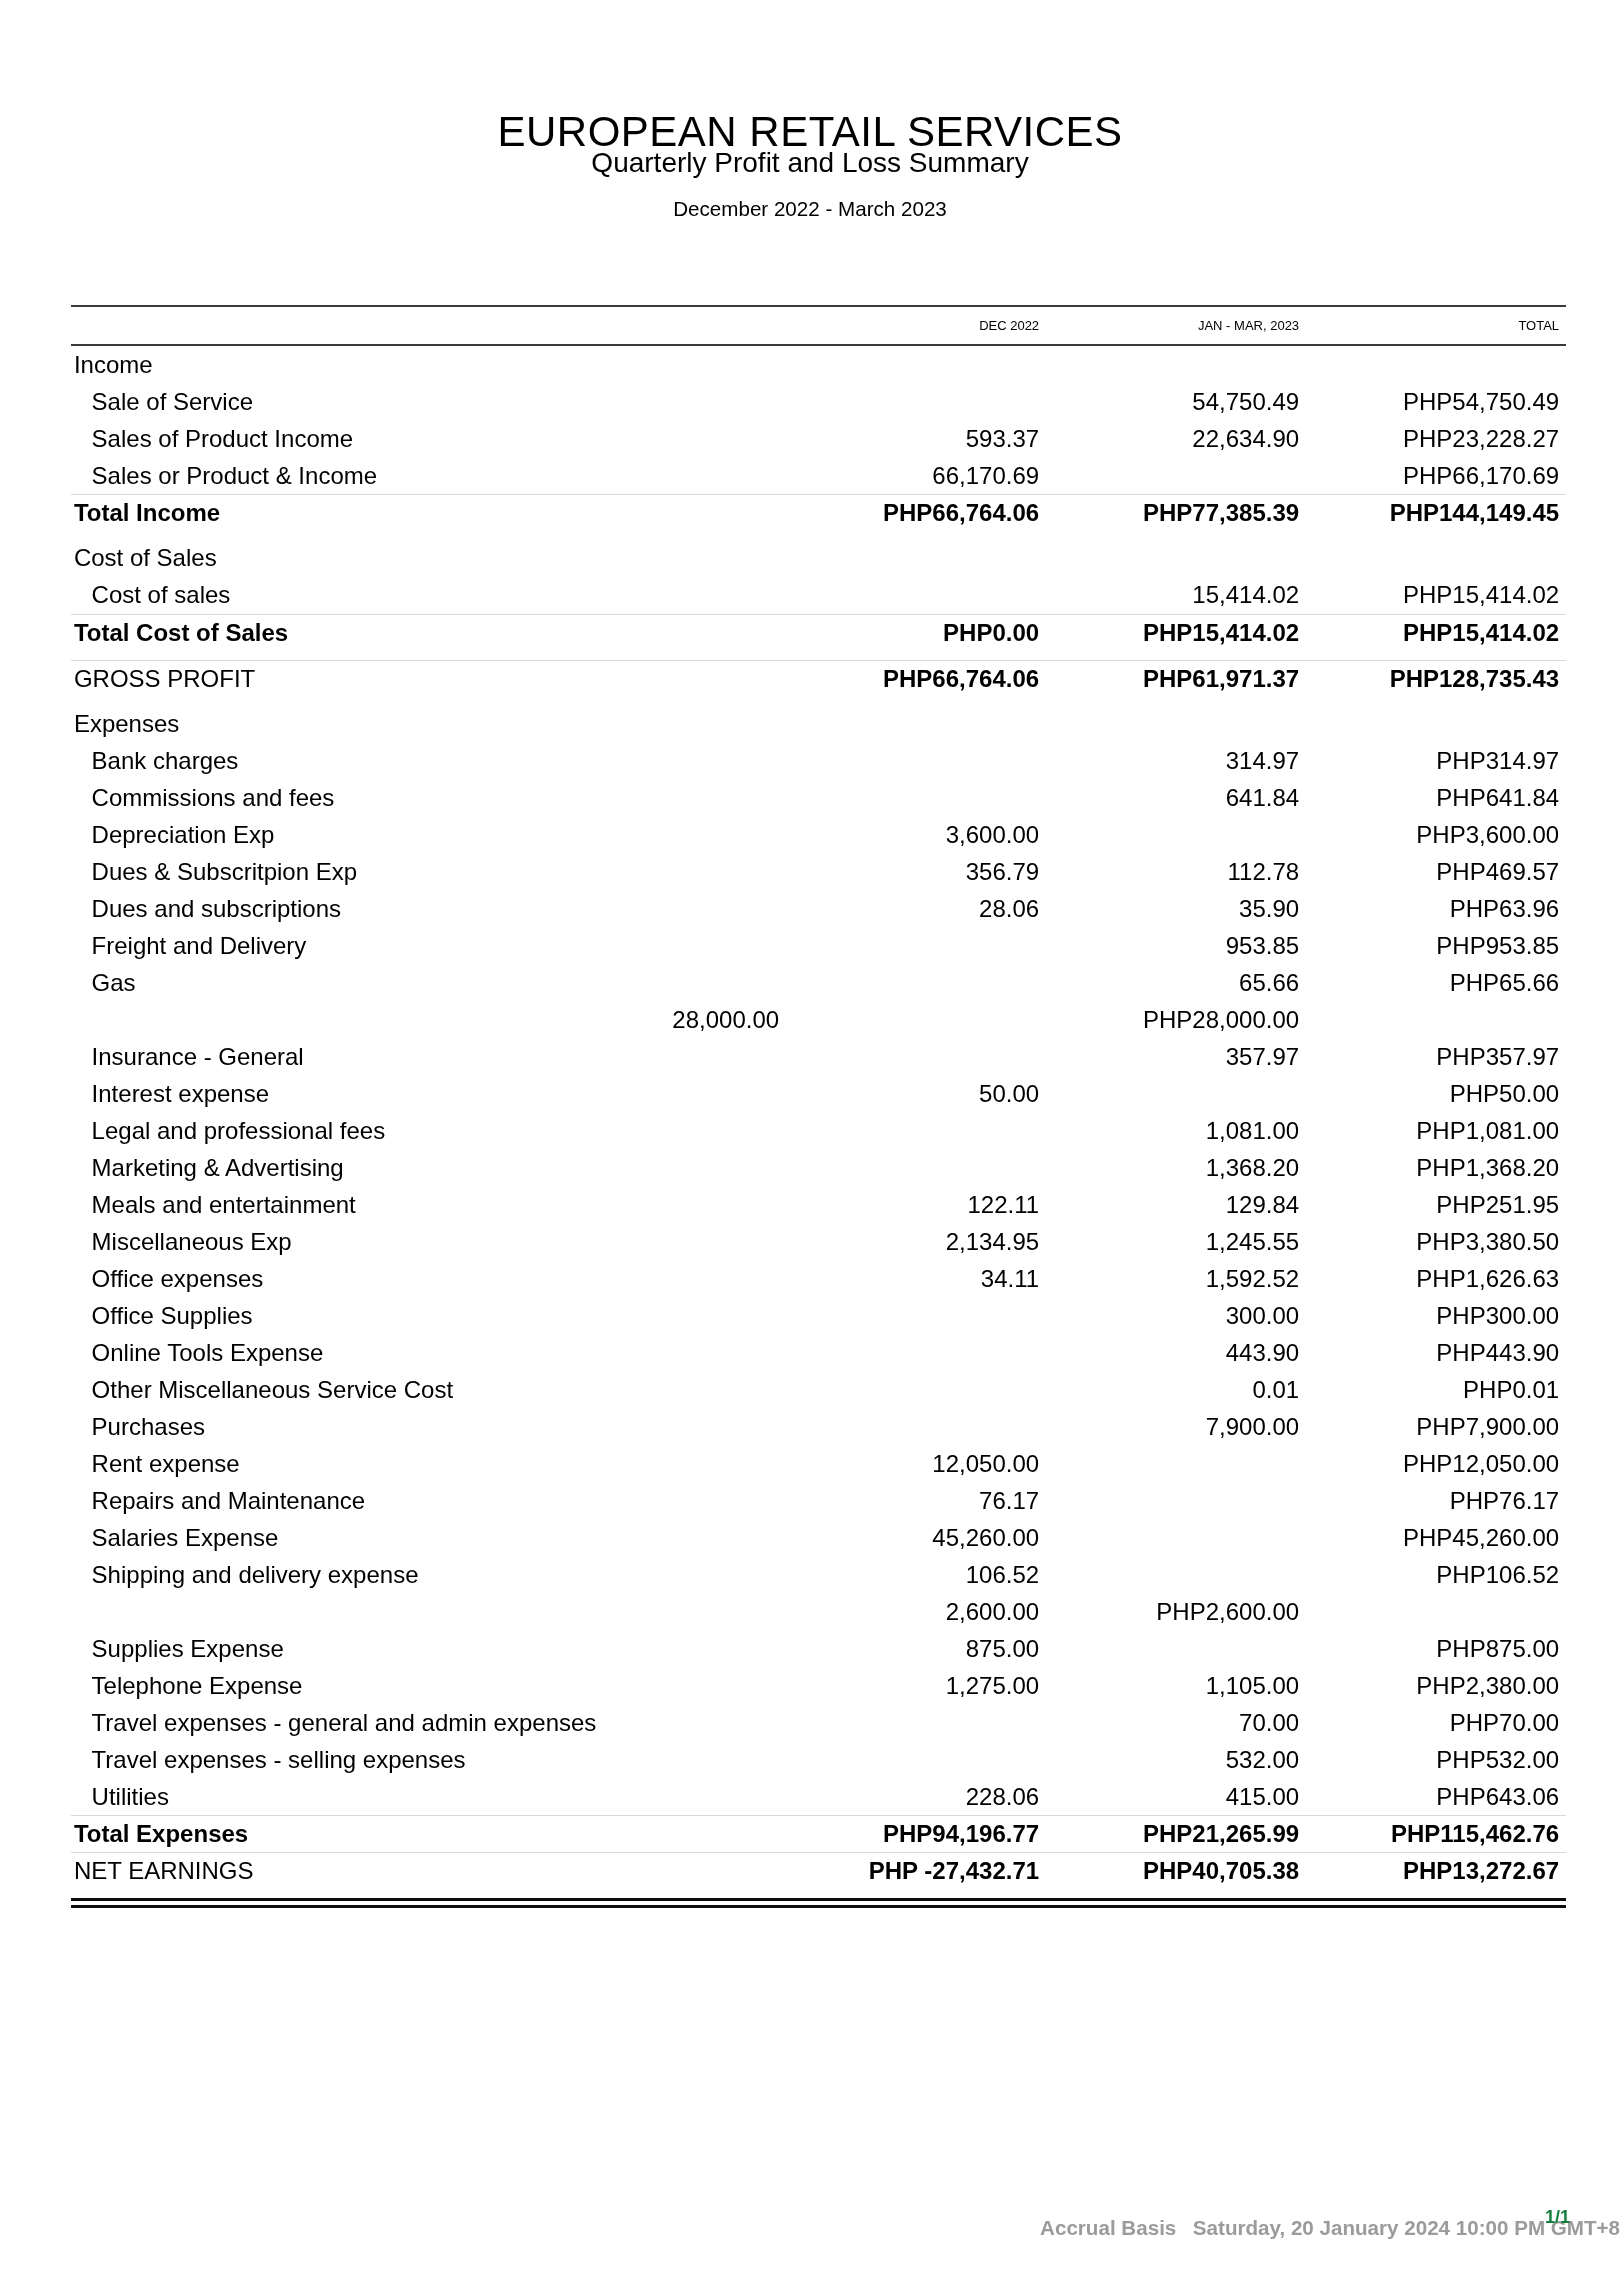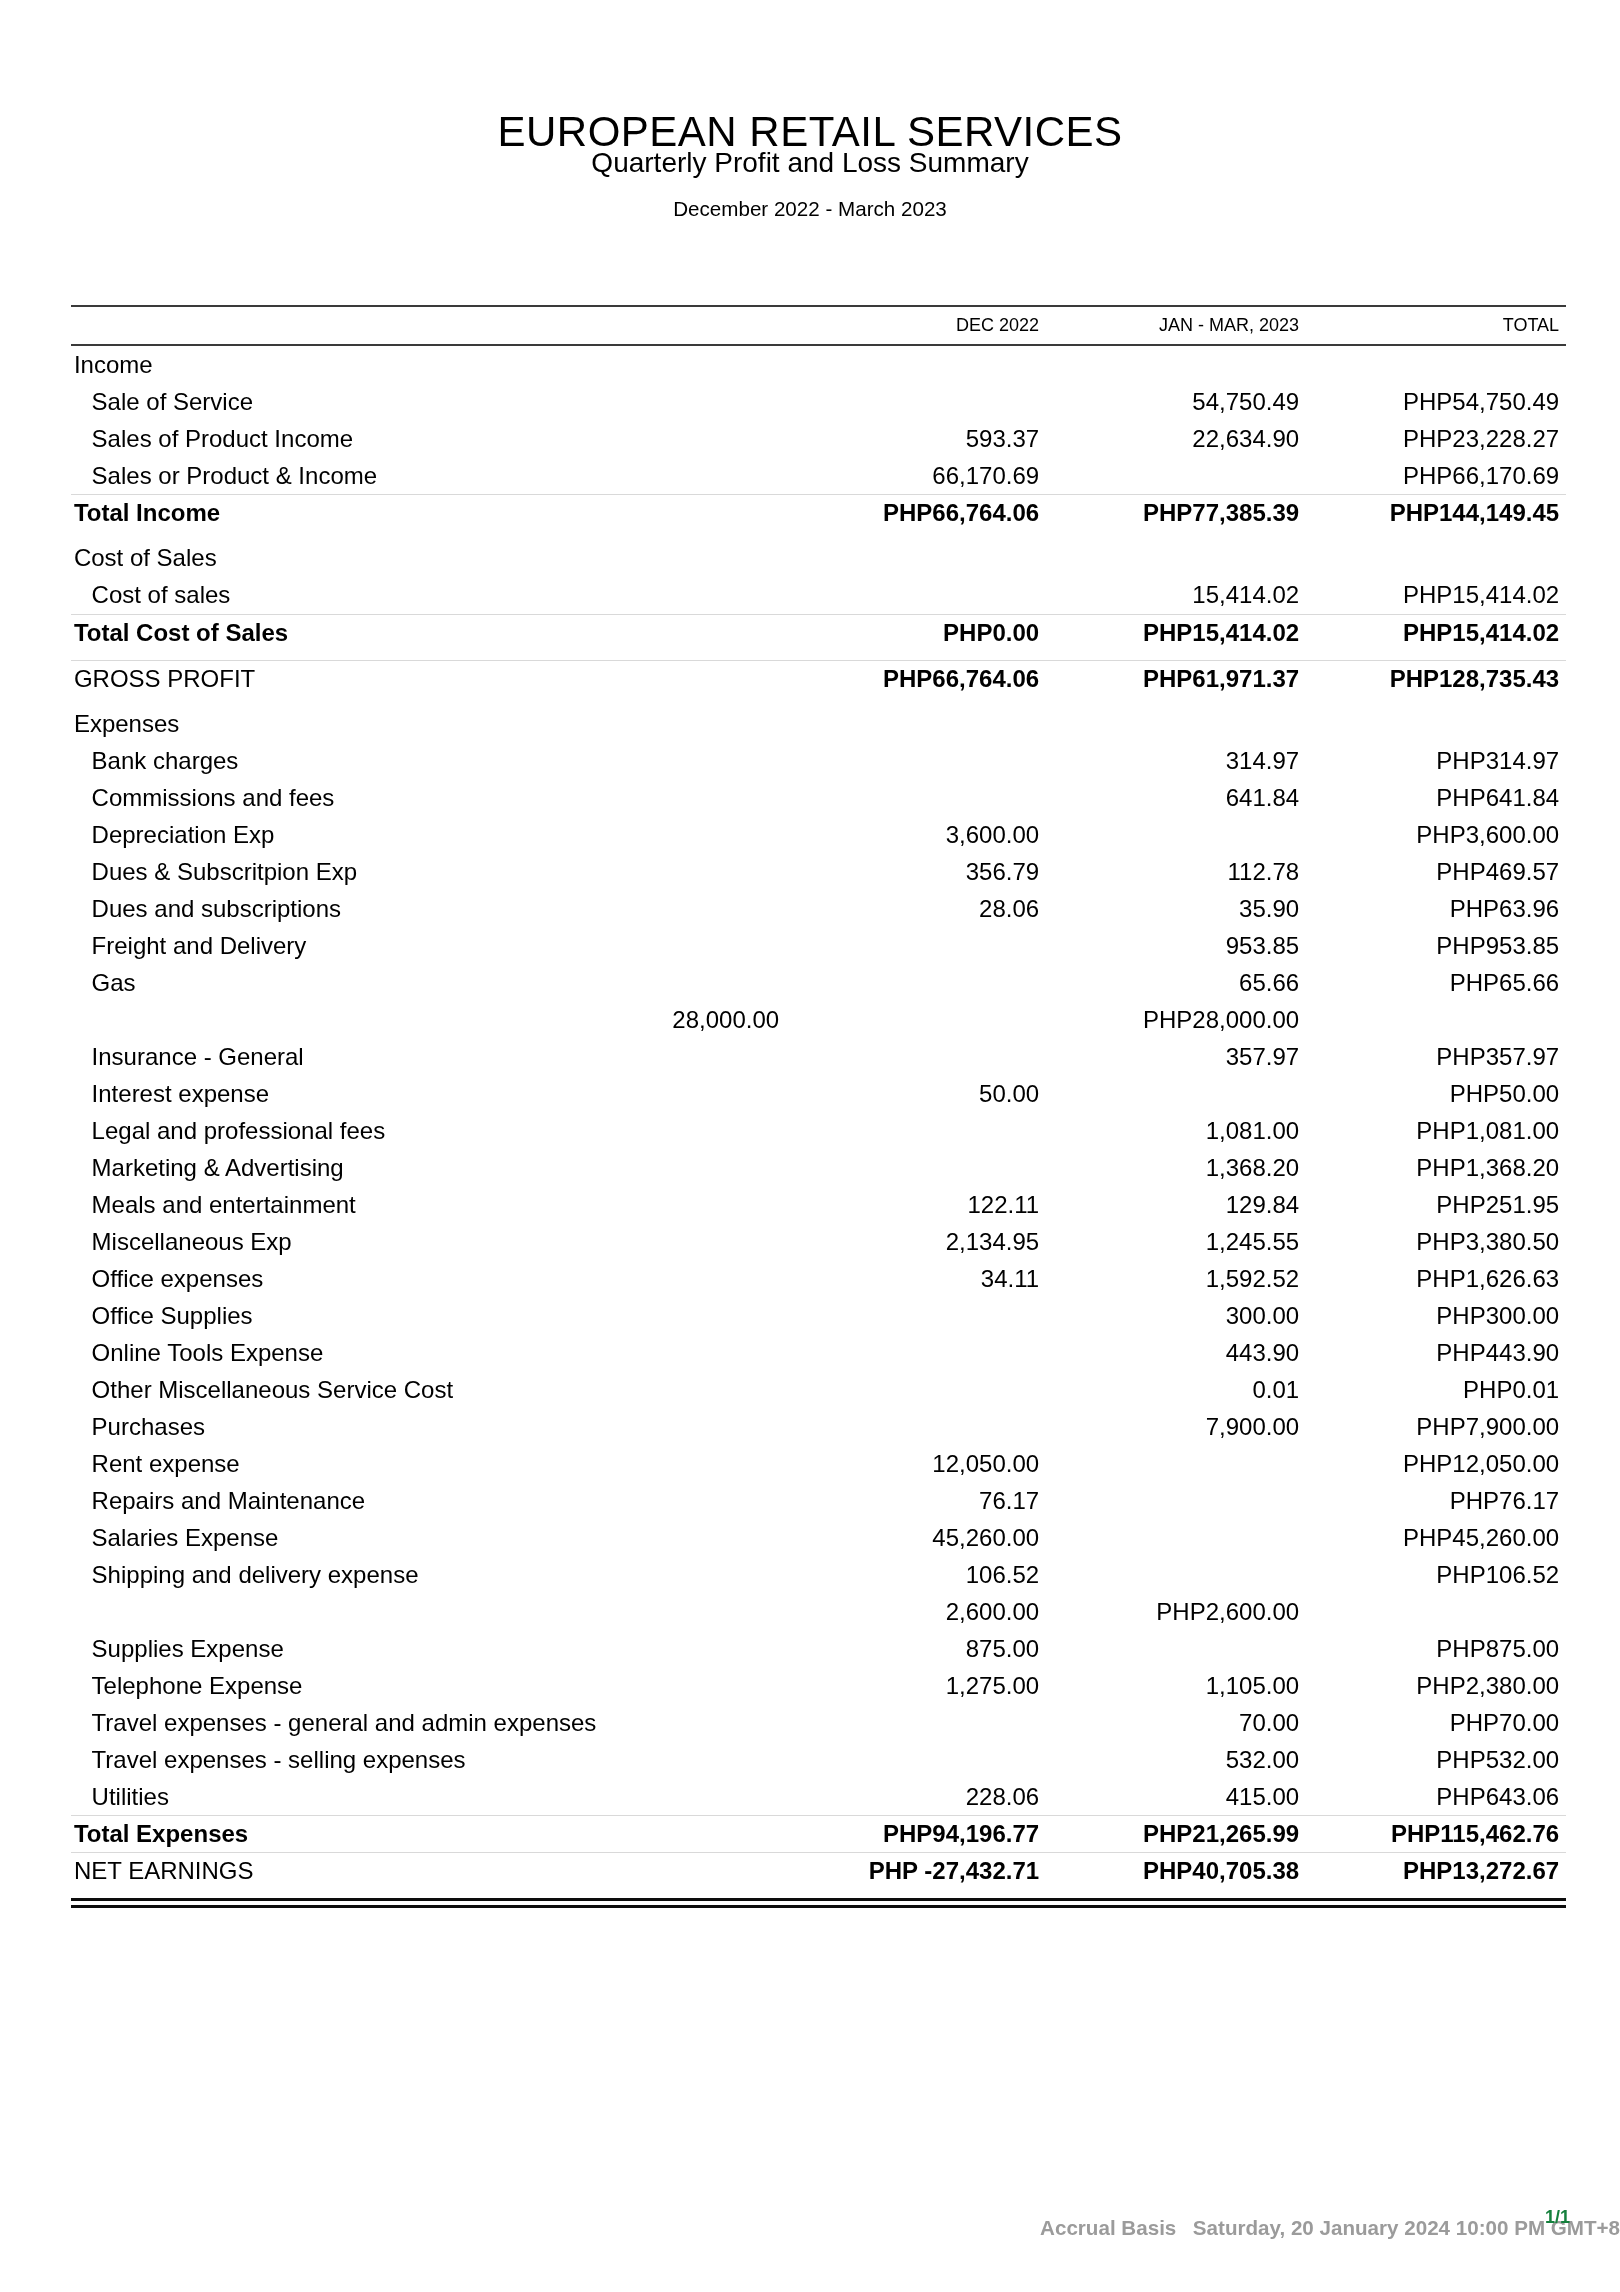--- a/index.html
+++ b/index.html
@@ -30,21 +30,21 @@
   .pl-table {
     position:absolute; top:305px; left:71px; width:1495px;
   }
   .thead {
     display:grid; grid-template-columns:1fr 260px 260px 260px;
     align-items:center;
     height:41px;
     border-top:2px solid #3a3a3a;
     border-bottom:2px solid #3a3a3a;
     padding-right:6.9px;
-    font-size:18px;
+    font-size:13px;
   }
   .row {
     display:grid; grid-template-columns:1fr 260px 260px 260px;
     align-items:center;
     height:37px;
     padding-right:6.9px;
     font-size:24px;
   }
   .cell.num { text-align:right; white-space:nowrap; }
   .cell.label { padding-left:2.9px; white-space:nowrap; }

